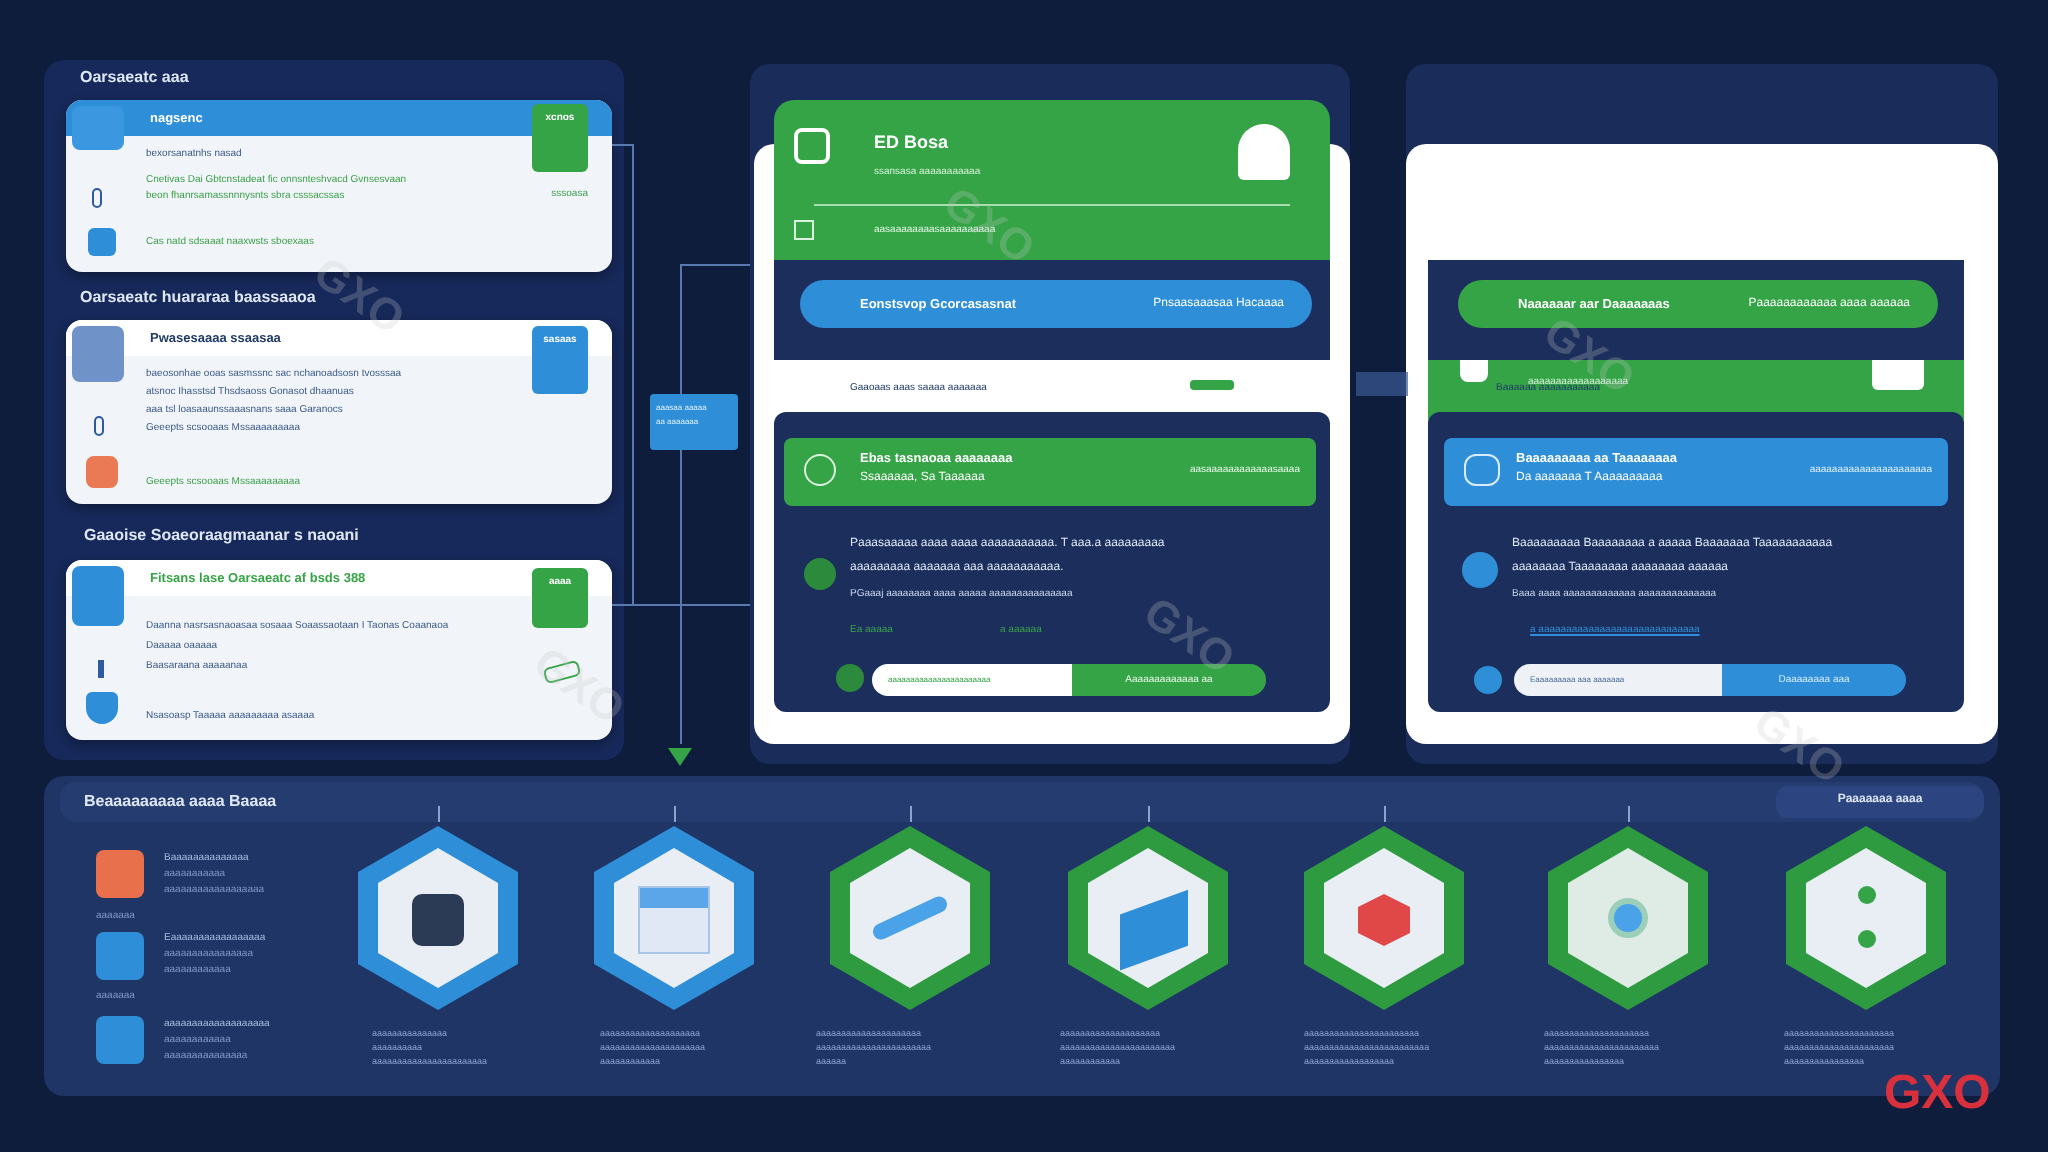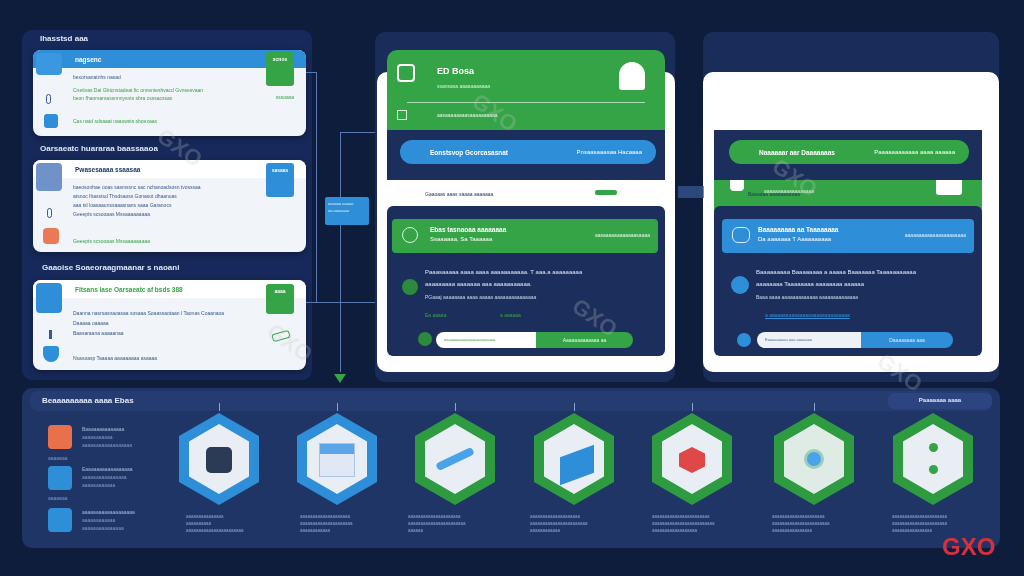--- a/index.html
+++ b/index.html
@@ -27,21 +27,21 @@
 .hex .inner{position:absolute;left:10px;top:11px;width:60px;height:70px;background:#e9eef4;clip-path:polygon(50% 0,100% 25%,100% 75%,50% 100%,0 75%,0 25%)}
 .hexcap{position:absolute;width:90px;font-size:4.5px;line-height:7px;color:#8aa3cf}
 .stem{position:absolute;width:1px;height:8px;background:#8aa3cf}
 .wm{position:absolute;color:rgba(200,200,200,.25);font-size:22px;font-weight:bold;transform:rotate(35deg)}
 </style>
 </head>
 <body>
 
 <div class="abs panel-bg" style="left:22px;top:30px;width:290px;height:350px;background:#17295a"></div>
 
-<div class="abs sec-title" style="left:40px;top:34px">Ihasstsd aaa</div>
+<div class="abs sec-title" style="left:40px;top:34px">Oarsaeatc aaa</div>
 <div class="abs card" style="left:33px;top:50px;width:273px;height:86px">
   <div class="card-hdr" style="background:#2e8fd8;color:#fff">nagsenc</div>
   <div class="side-ic" style="top:3px;background:#3a97e0"></div>
   <div class="abs" style="left:13px;top:44px;width:5px;height:10px;border:1px solid #2e5aa0;border-radius:3px"></div>
   <div class="abs" style="left:11px;top:64px;width:14px;height:14px;background:#2e8fd8;border-radius:3px"></div>
   <div class="abs tiny" style="left:40px;top:24px">bexorsanatnhs nasad</div>
   <div class="abs tiny g" style="left:40px;top:37px">Cnetivas Dai Gbtcnstadeat fic onnsnteshvacd Gvnsesvaan</div>
   <div class="abs tiny g" style="left:40px;top:45px">beon fhanrsamassnnnysnts sbra csssacssas</div>
   <div class="abs tiny g" style="left:40px;top:68px">Cas natd sdsaaat naaxwsts sboexaas</div>
   <div class="badge" style="background:#35a446;right:12px;top:2px">xcnos</div>
@@ -152,21 +152,21 @@
 <div class="abs" style="left:756px;top:294px;color:#c8d6ee;font-size:5px">Baaa aaaa aaaaaaaaaaaaa aaaaaaaaaaaaaa</div>
 <div class="abs" style="left:765px;top:312px;color:#2e8fd8;font-size:5px;text-decoration:underline">a aaaaaaaaaaaaaaaaaaaaaaaaaaaaa</div>
 <div class="abs" style="left:737px;top:333px;width:14px;height:14px;background:#2e8fd8;border-radius:50%"></div>
 <div class="abs" style="left:757px;top:332px;width:104px;height:16px;background:#eef2f7;border-radius:8px 0 0 8px;font-size:4px;color:#4b6b99;padding:5px 8px">Eaaaaaaaaa aaa aaaaaaa</div>
 <div class="abs" style="left:861px;top:332px;width:92px;height:16px;background:#2e8fd8;border-radius:0 8px 8px 0;font-size:5px;color:#d8ecff;text-align:center;padding-top:5px">Daaaaaaaa aaa</div>
 
 <div class="abs" style="left:678px;top:186px;width:26px;height:12px;background:#3a5a95;opacity:.7"></div>
 
 <div class="abs panel-bg" style="left:22px;top:388px;width:978px;height:160px;background:#1f3566"></div>
 <div class="abs" style="left:30px;top:391px;width:962px;height:20px;background:#253c70;border-radius:8px"></div>
-<div class="abs sec-title" style="left:42px;top:396px">Beaaaaaaaaa aaaa Ebas</div>
+<div class="abs sec-title" style="left:42px;top:396px">Beaaaaaaaaa aaaa Baaaa</div>
 <div class="abs" style="left:888px;top:393px;width:104px;height:16px;background:#2c4580;border-radius:6px;font-size:6px;color:#dfe8f7;text-align:center;padding-top:4px;font-weight:bold">Paaaaaaa aaaa</div>
 
 <div class="abs" style="left:48px;top:425px;width:24px;height:24px;background:#e8704a;border-radius:4px"></div>
 <div class="abs tiny" style="left:82px;top:426px;color:#a8bce0">Baaaaaaaaaaaaaa</div>
 <div class="abs tiny" style="left:82px;top:434px;color:#7f98c8">aaaaaaaaaaa</div>
 <div class="abs tiny" style="left:82px;top:442px;color:#7f98c8">aaaaaaaaaaaaaaaaaa</div>
 <div class="abs tiny" style="left:48px;top:455px;color:#7f98c8">aaaaaaa</div>
 <div class="abs" style="left:48px;top:466px;width:24px;height:24px;background:#2e8fd8;border-radius:4px"></div>
 <div class="abs tiny" style="left:82px;top:466px;color:#a8bce0">Eaaaaaaaaaaaaaaaaa</div>
 <div class="abs tiny" style="left:82px;top:474px;color:#7f98c8">aaaaaaaaaaaaaaaa</div>

